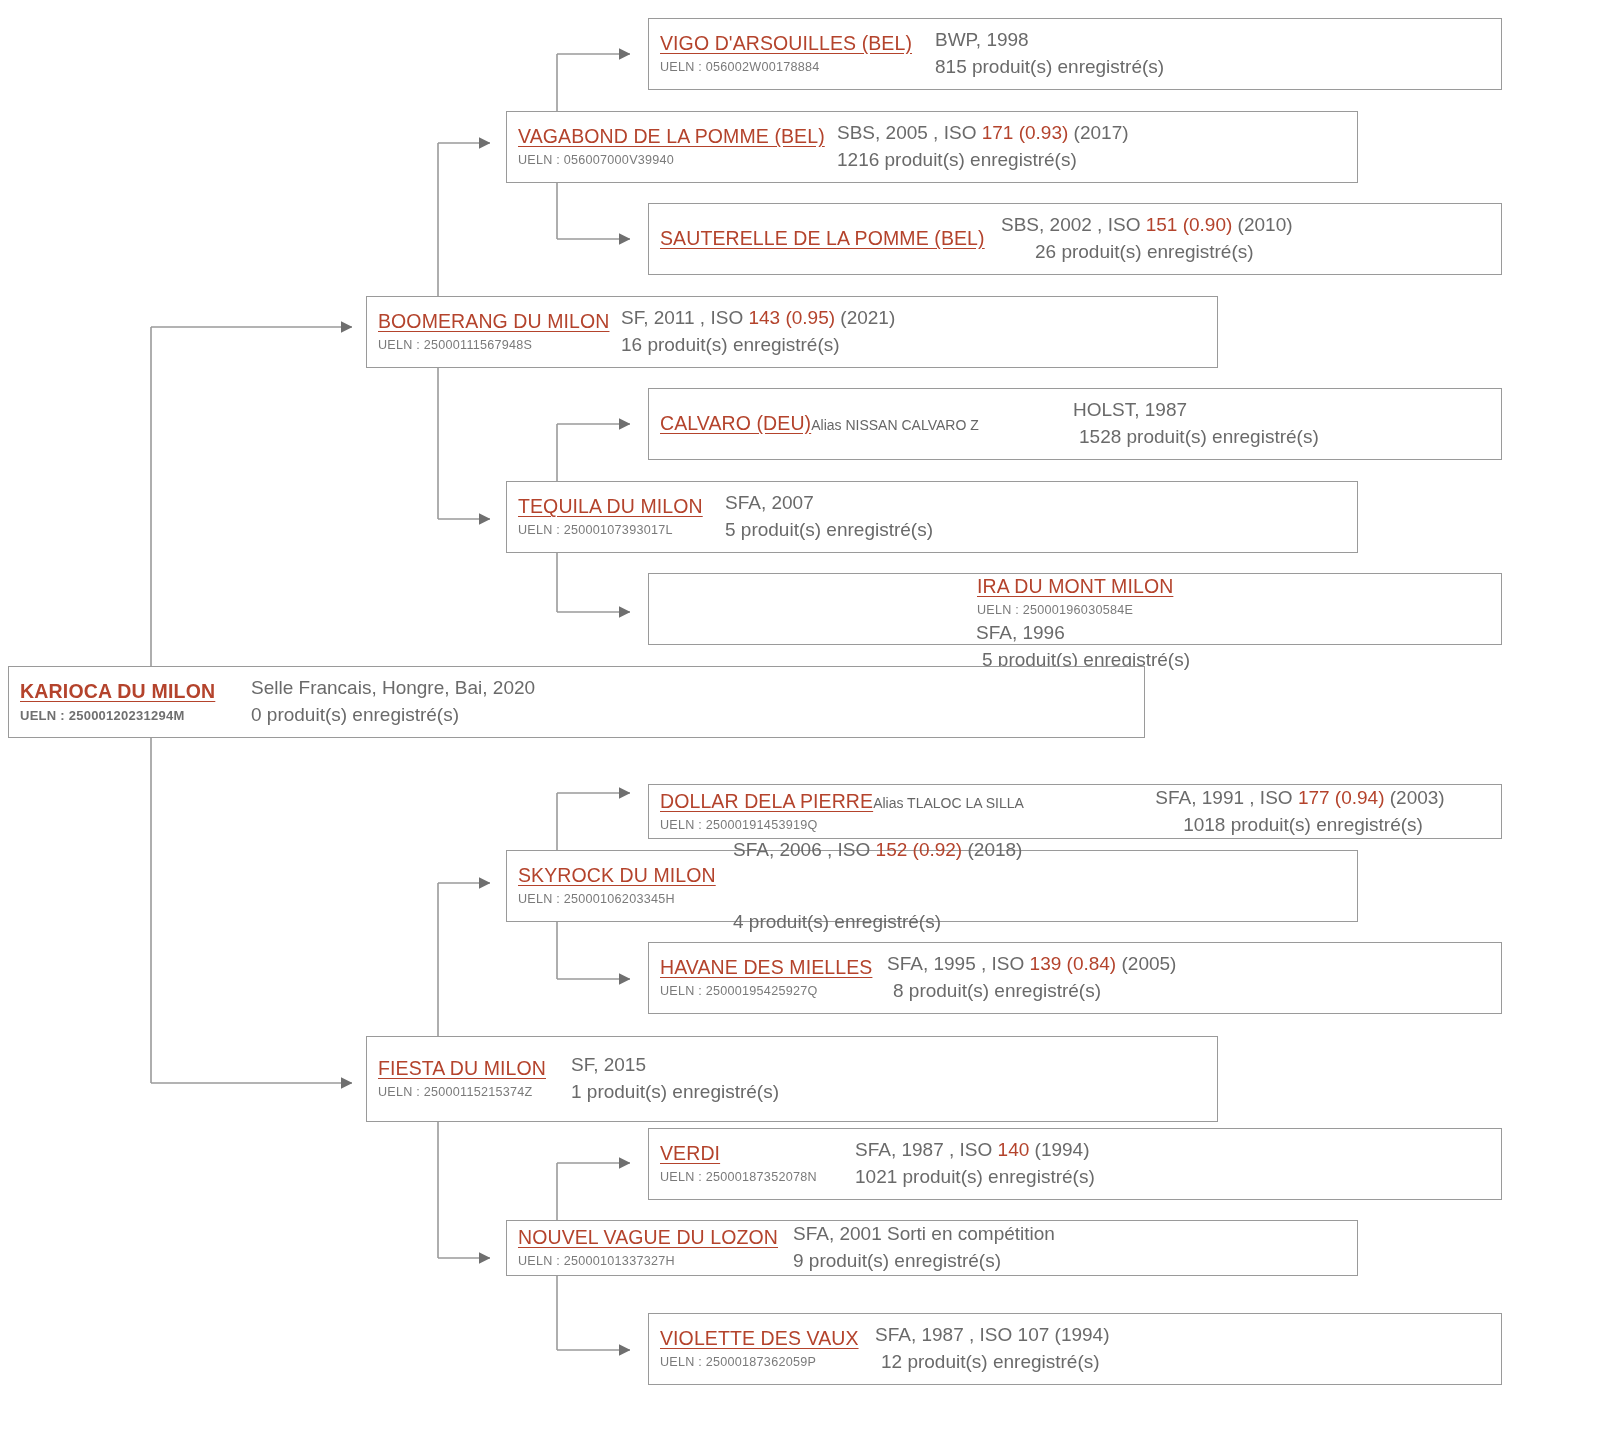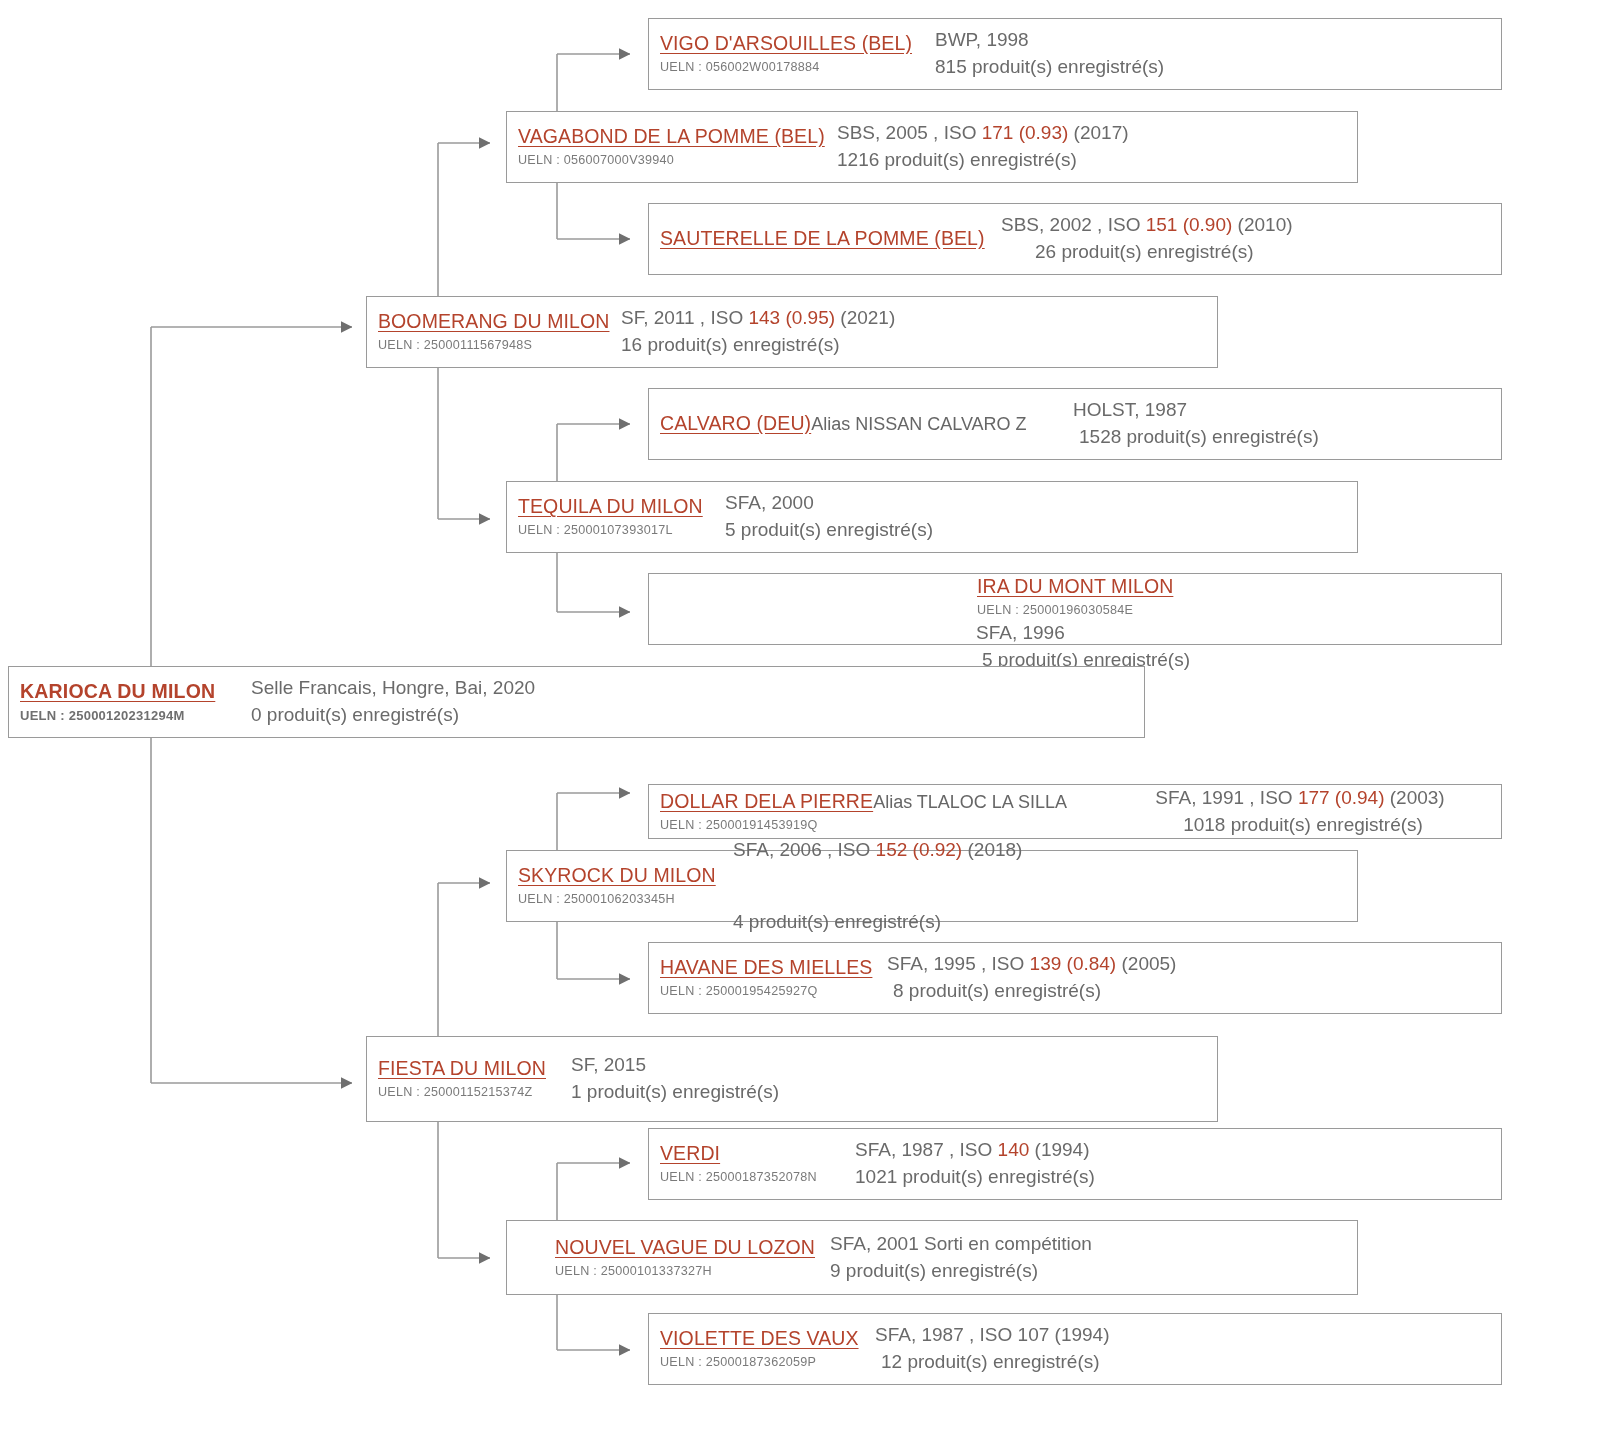--- a/index.html
+++ b/index.html
@@ -50,21 +50,21 @@
     color:#b4432c;
     font-size:19.5px;
     letter-spacing:.1px;
     text-decoration:underline;
     text-underline-offset:2.5px;
     white-space:nowrap;
     line-height:1.33;
   }
   .alias{
     color:#666666;
-    font-size:18px;
+    font-size:14px;
     text-decoration:none;
     white-space:nowrap;
   }
   .ueln{
     color:#7a7a7a;
     font-size:12.6px;
     letter-spacing:.25px;
     white-space:nowrap;
     line-height:1.5;
     margin-top:1px;
@@ -187,21 +187,21 @@
       <span class="line2" style="margin-left:6px;">1528 produit(s) enregistré(s)</span>
     </div>
   </div>
 
   <div class="node" style="left:506px; top:481px; width:852px; height:72px;">
     <div class="idcol" style="width:204px;">
       <span class="hname">TEQUILA DU MILON</span>
       <span class="ueln">UELN : 25000107393017L</span>
     </div>
     <div class="infocol" style="padding-left:14px;">
-      <span class="line1">SFA, 2000</span>
+      <span class="line1">SFA, 2007</span>
       <span class="line2">5 produit(s) enregistré(s)</span>
     </div>
   </div>
 
   <div class="node" style="left:648px; top:573px; width:854px; height:72px;flex-direction:column;">
     <div class="idcol" style="width:218px;">
       <span class="hname">IRA DU MONT MILON</span>
       <span class="ueln">UELN : 25000196030584E</span>
     </div>
     <div class="infocol" style="padding-left:16px;">
@@ -280,21 +280,21 @@
       <span class="ueln">UELN : 25000187352078N</span>
     </div>
     <div class="infocol" style="padding-left:16px;">
       <span class="line1">
         <span>SFA, 1987 , ISO </span><span class="iso-red">140</span><span> (1994)</span>
       </span>
       <span class="line2">1021 produit(s) enregistré(s)</span>
     </div>
   </div>
 
-  <div class="node" style="left:506px; top:1220px; width:852px; height:75px;padding-left:37px;">
+  <div class="node" style="left:506px; top:1220px; width:852px; height:56px;">
     <div class="idcol" style="width:268px;">
       <span class="hname">NOUVEL VAGUE DU LOZON</span>
       <span class="ueln">UELN : 25000101337327H</span>
     </div>
     <div class="infocol" style="padding-left:18px;">
       <span class="line1">SFA, 2001 Sorti en compétition</span>
       <span class="line2">9 produit(s) enregistré(s)</span>
     </div>
   </div>
 

